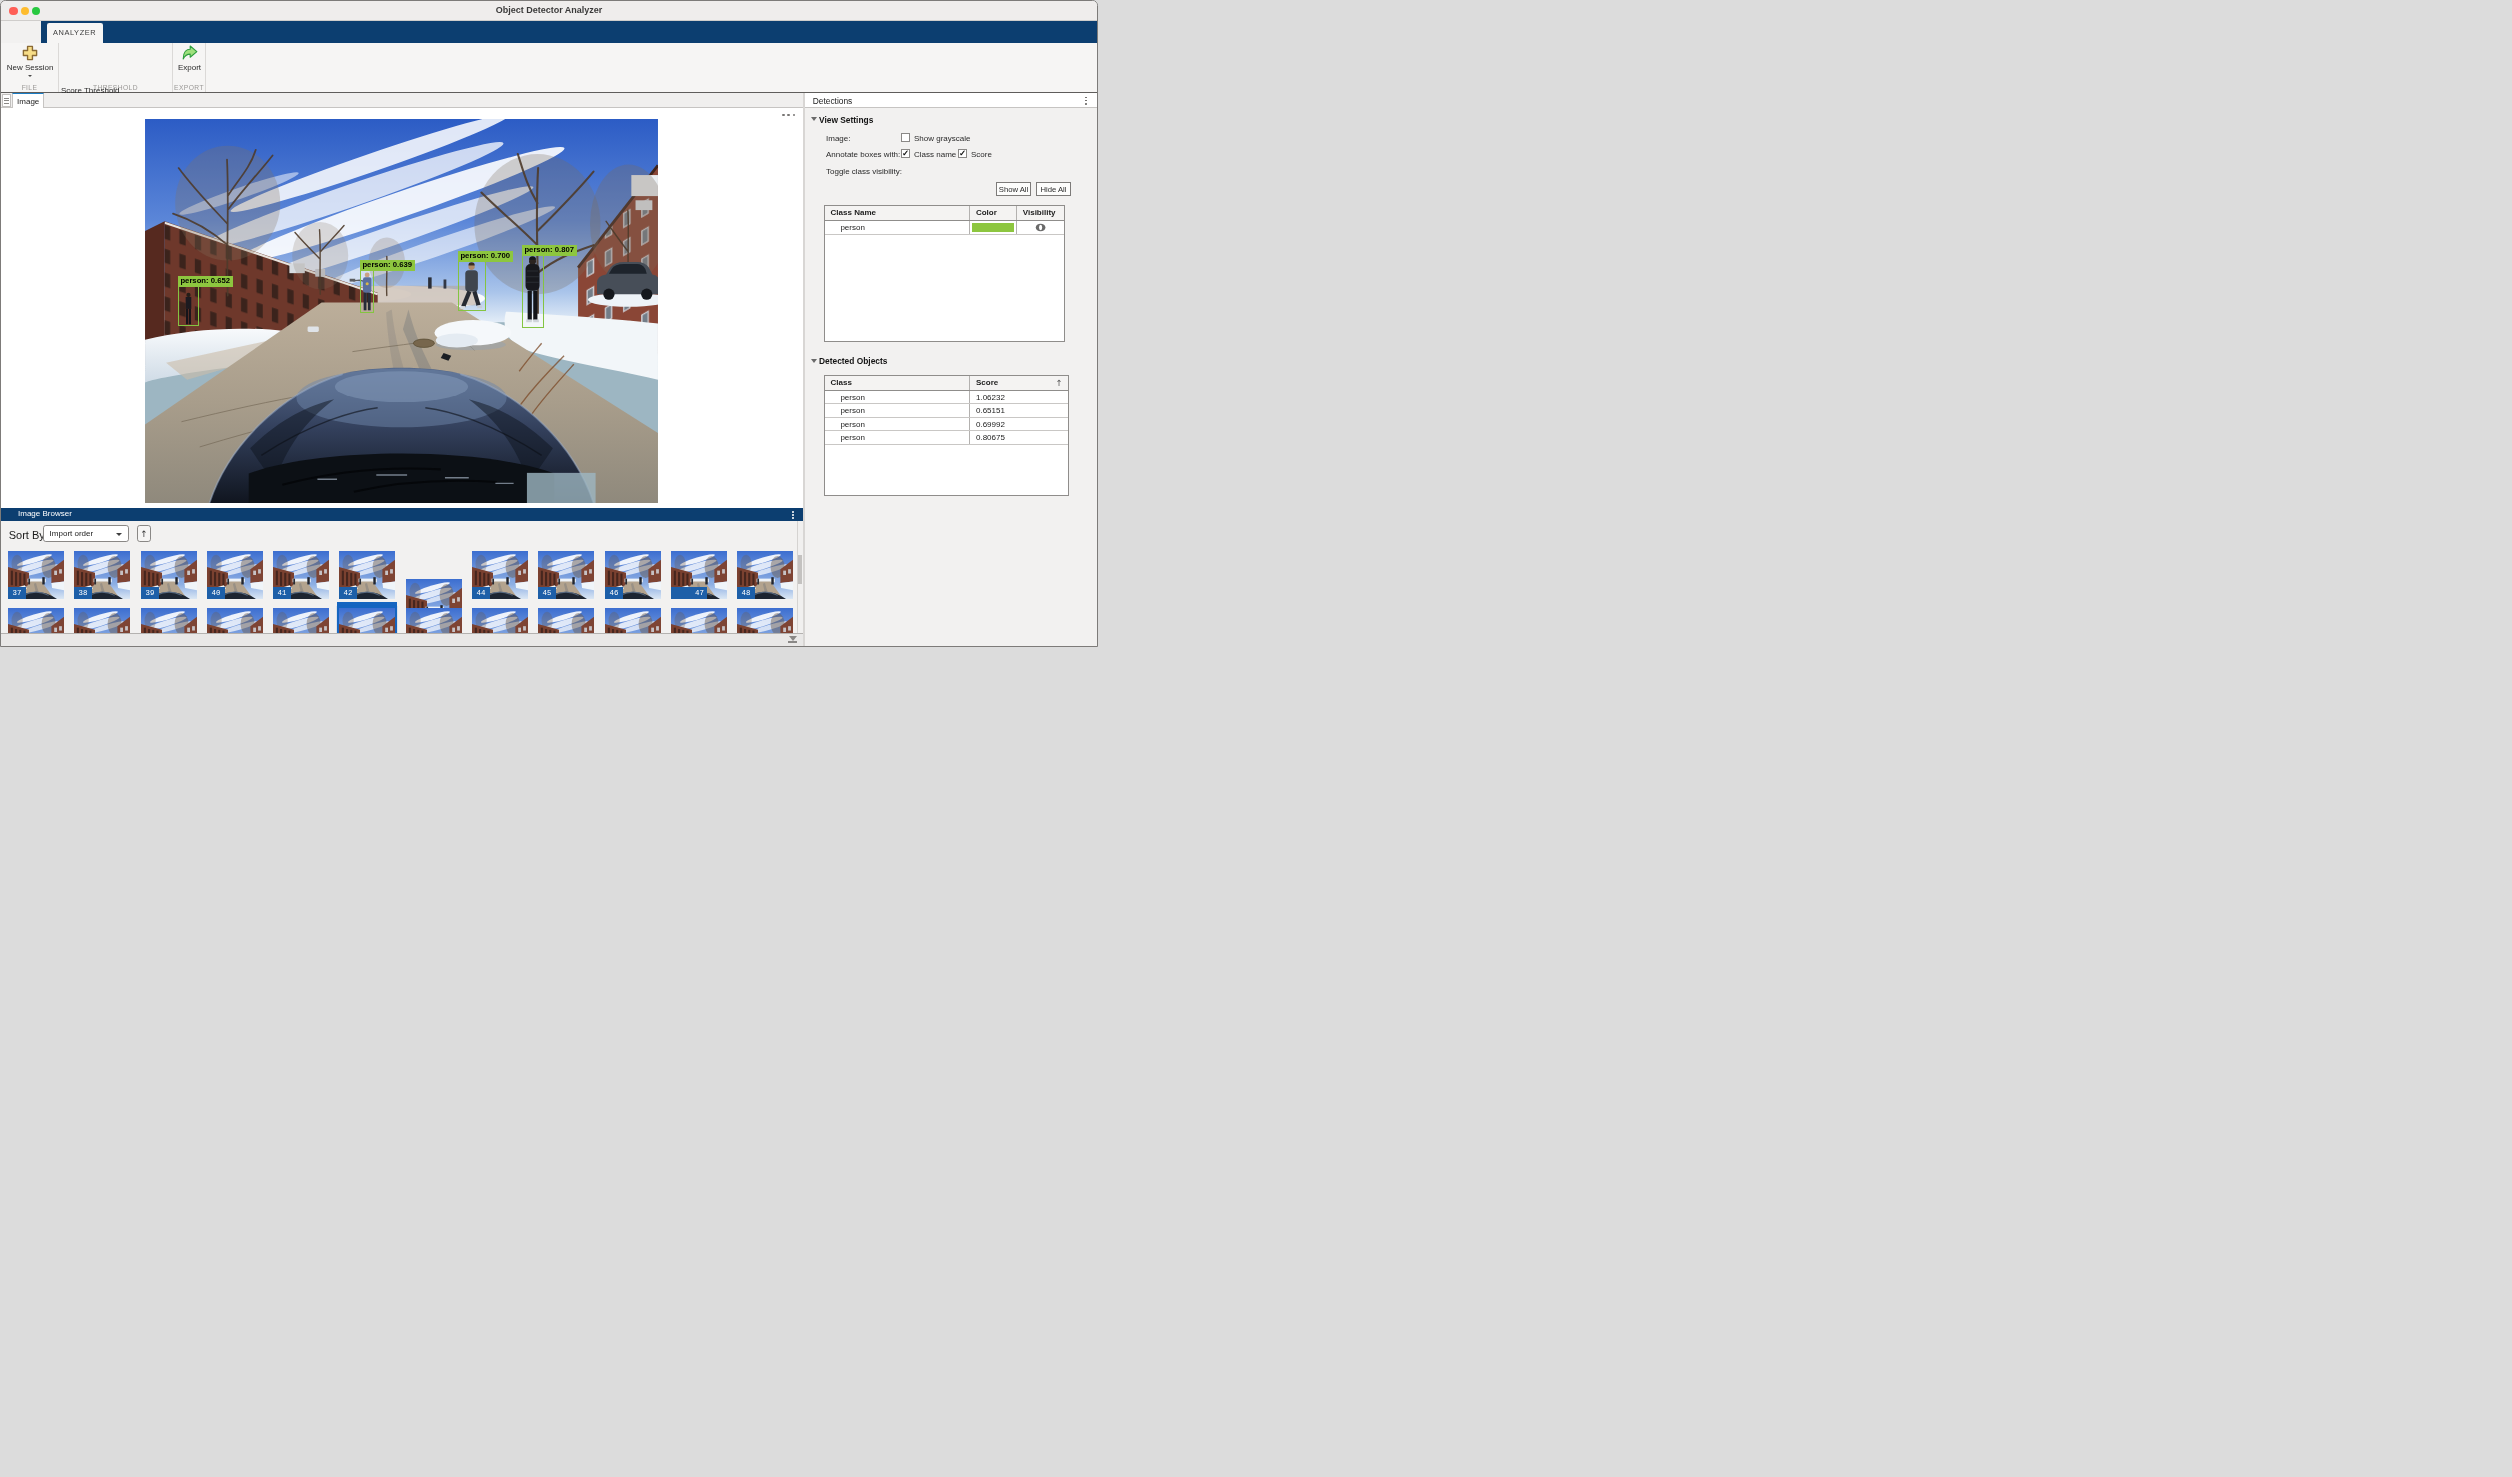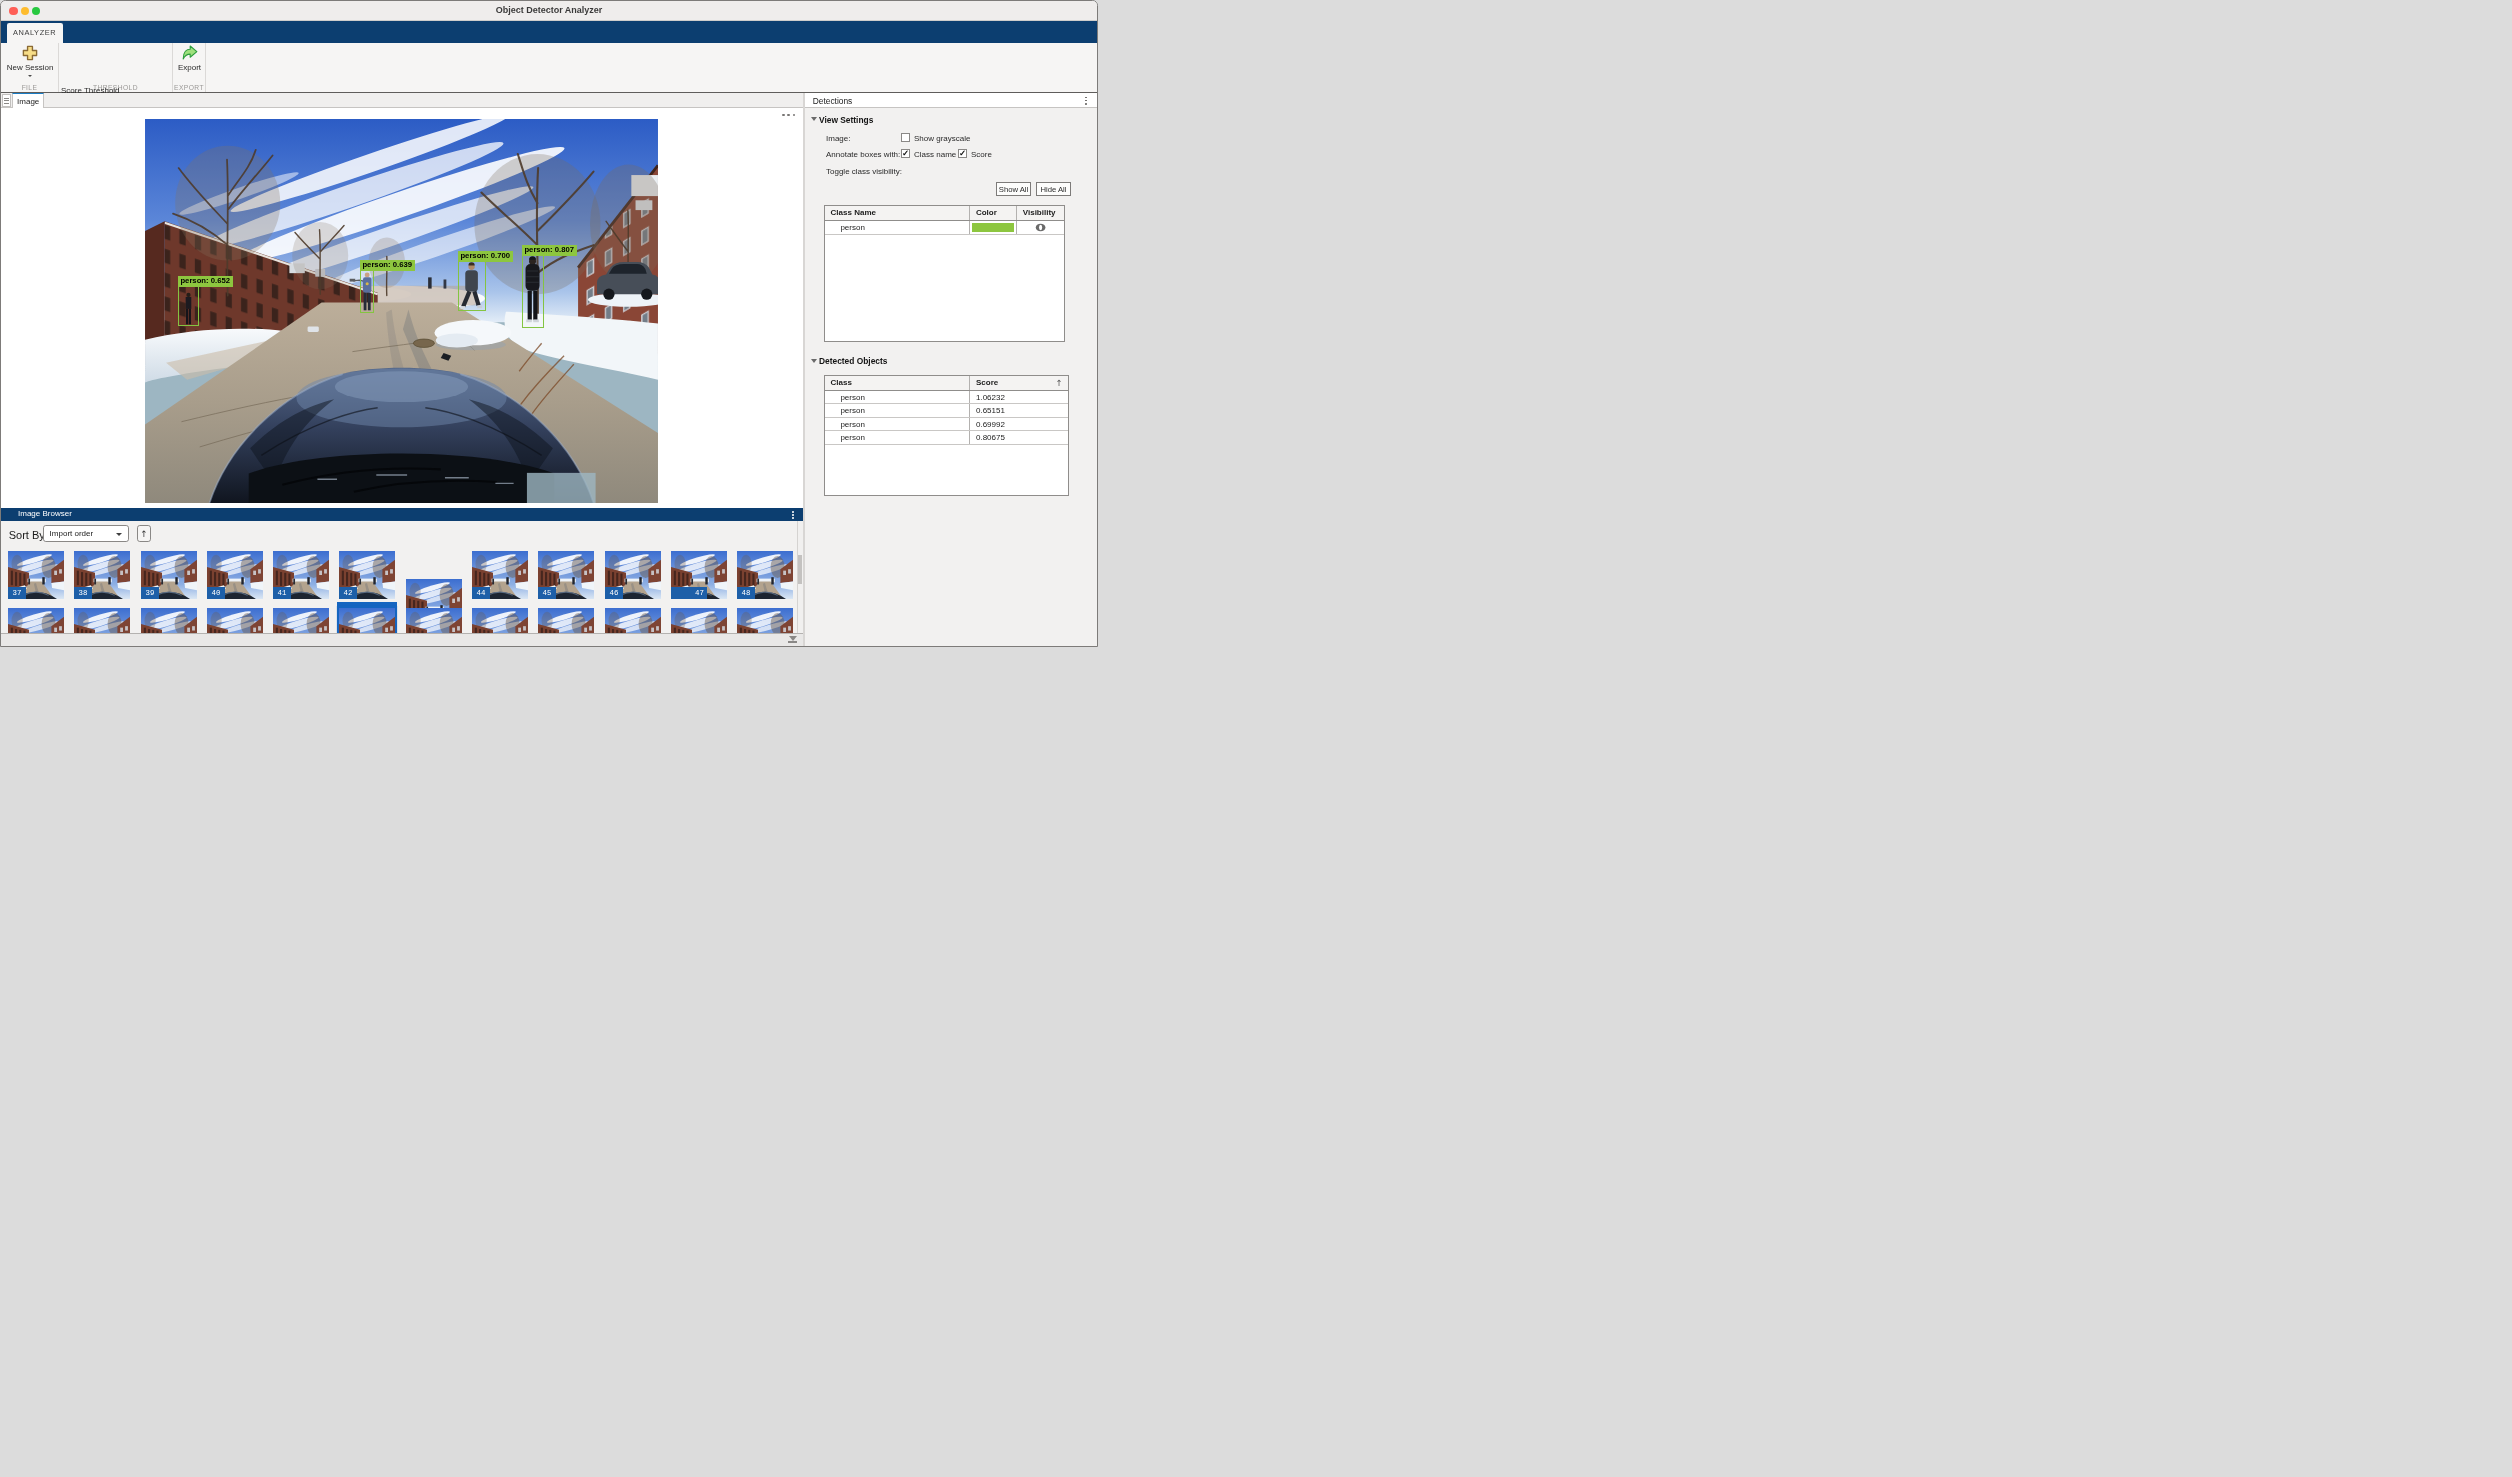--- a/index.html
+++ b/index.html
@@ -164,21 +164,21 @@
 
 <div class="app">
 
   <div class="titlebar">
     <span class="tl red"></span>
     <span class="tl yellow"></span>
     <span class="tl green"></span>
     <div class="win-title">Object Detector Analyzer</div>
   </div>
 
-  <div class="ribbon-tabs" style="background: rgb(12, 62, 112);">
+  <div class="ribbon-tabs" style="background: rgb(12, 62, 112); margin-left: 40px;">
     <div class="analyzer-tab">ANALYZER</div>
   </div>
 
   <div class="toolbar">
     <div class="tsec" style="left:0;width:58px">
       <div class="big-btn" style="left:0;top:2.1px;width:58px">
         <svg width="16" height="16" viewBox="0 0 23 23">
           <path d="M8 2 h7 v6 h6 v7 h-6 v6 h-7 v-6 h-6 v-7 h6 Z" fill="#f7dd87" stroke="#8a6a34" stroke-width="2" stroke-linejoin="round"></path>
         </svg>
         <span class="btn-label">New Session</span>

